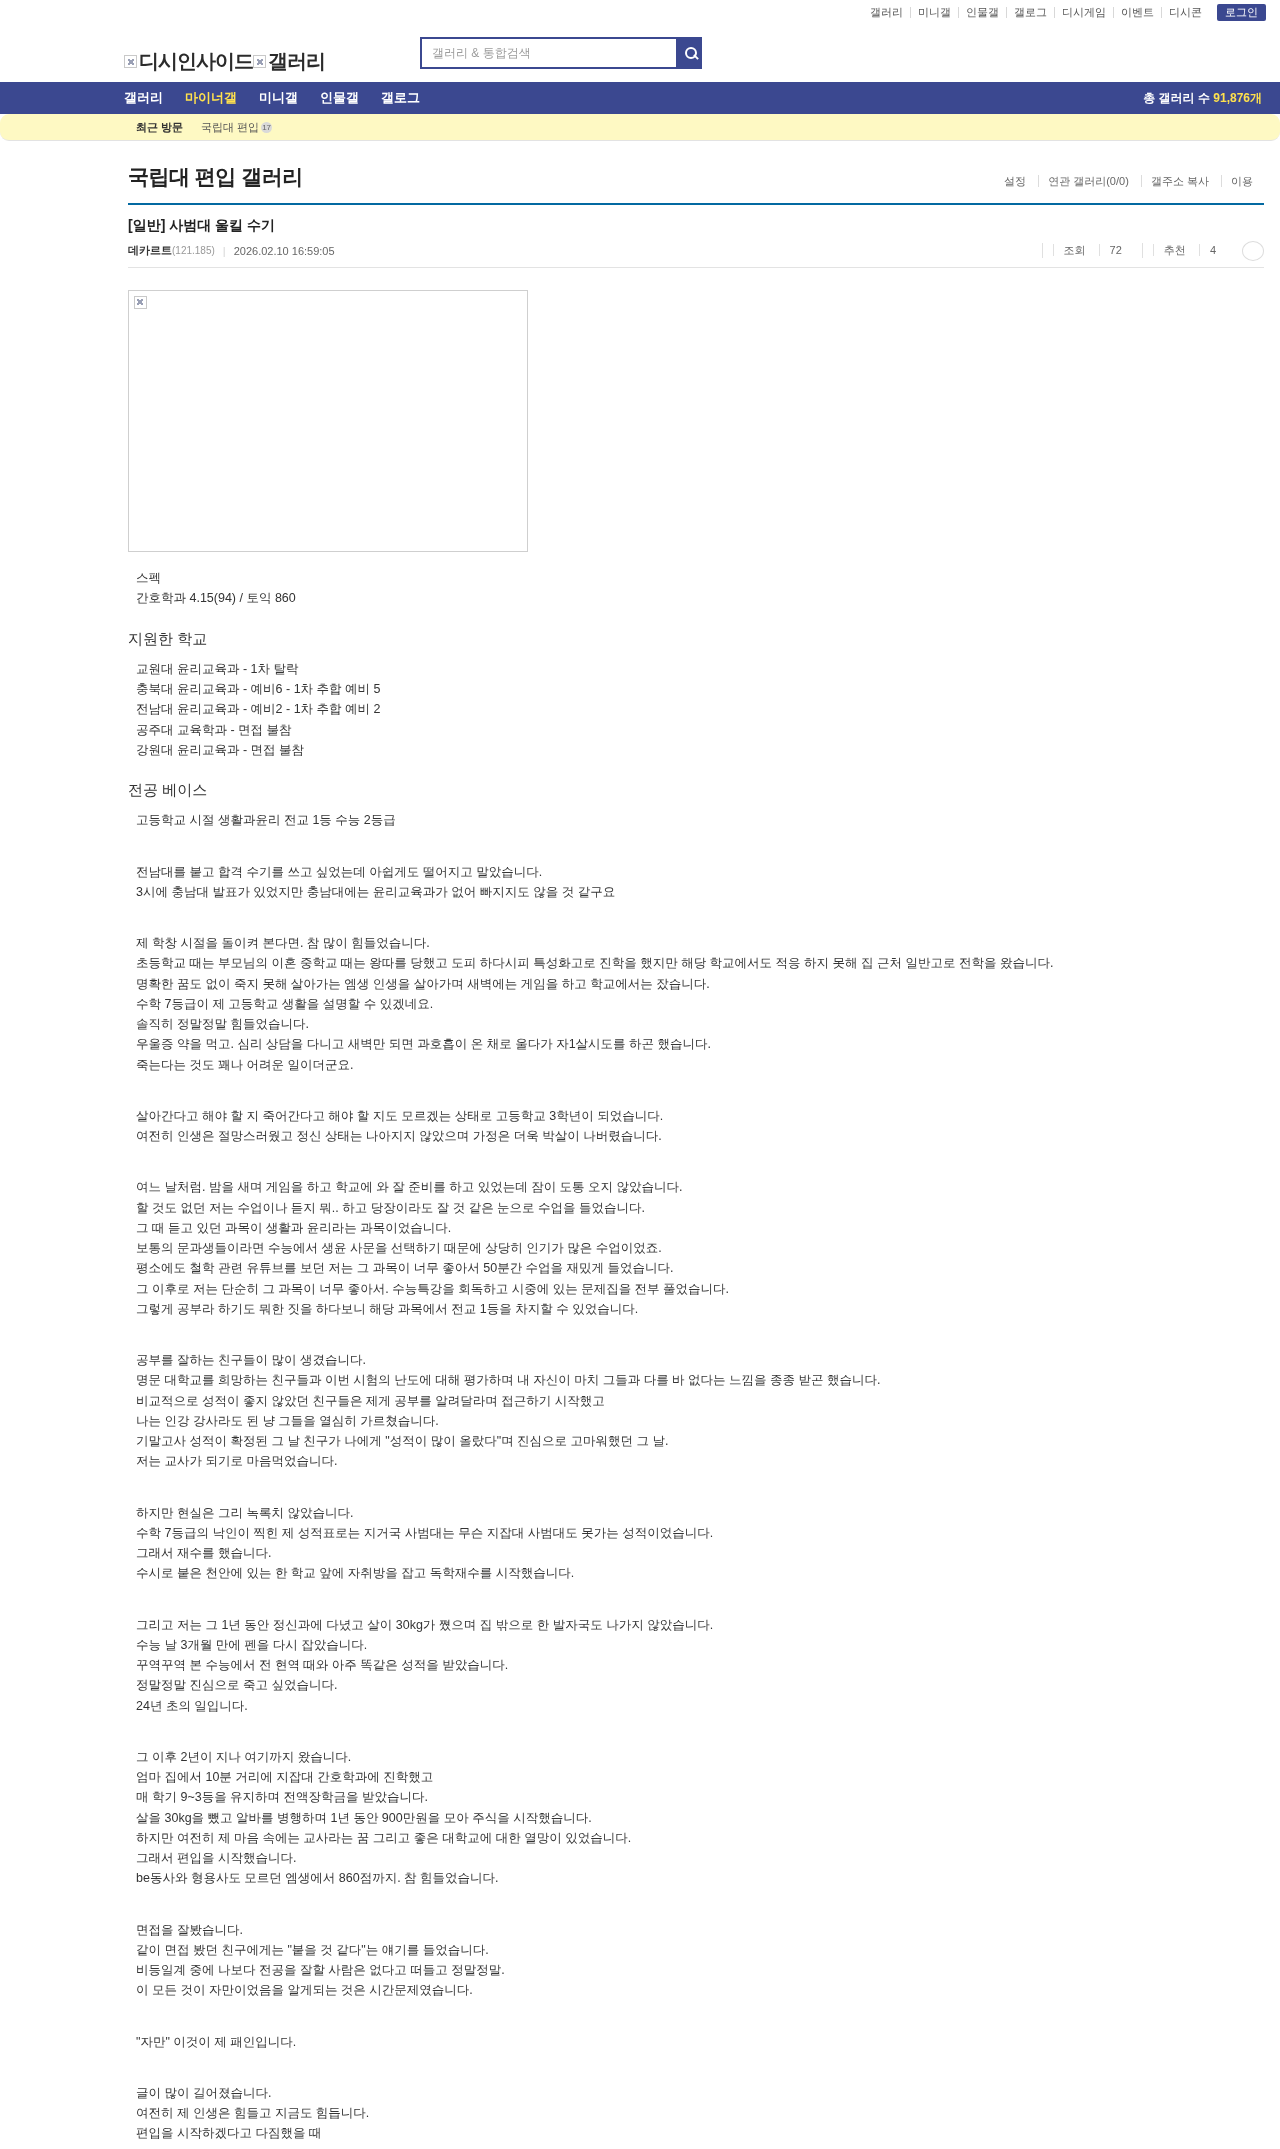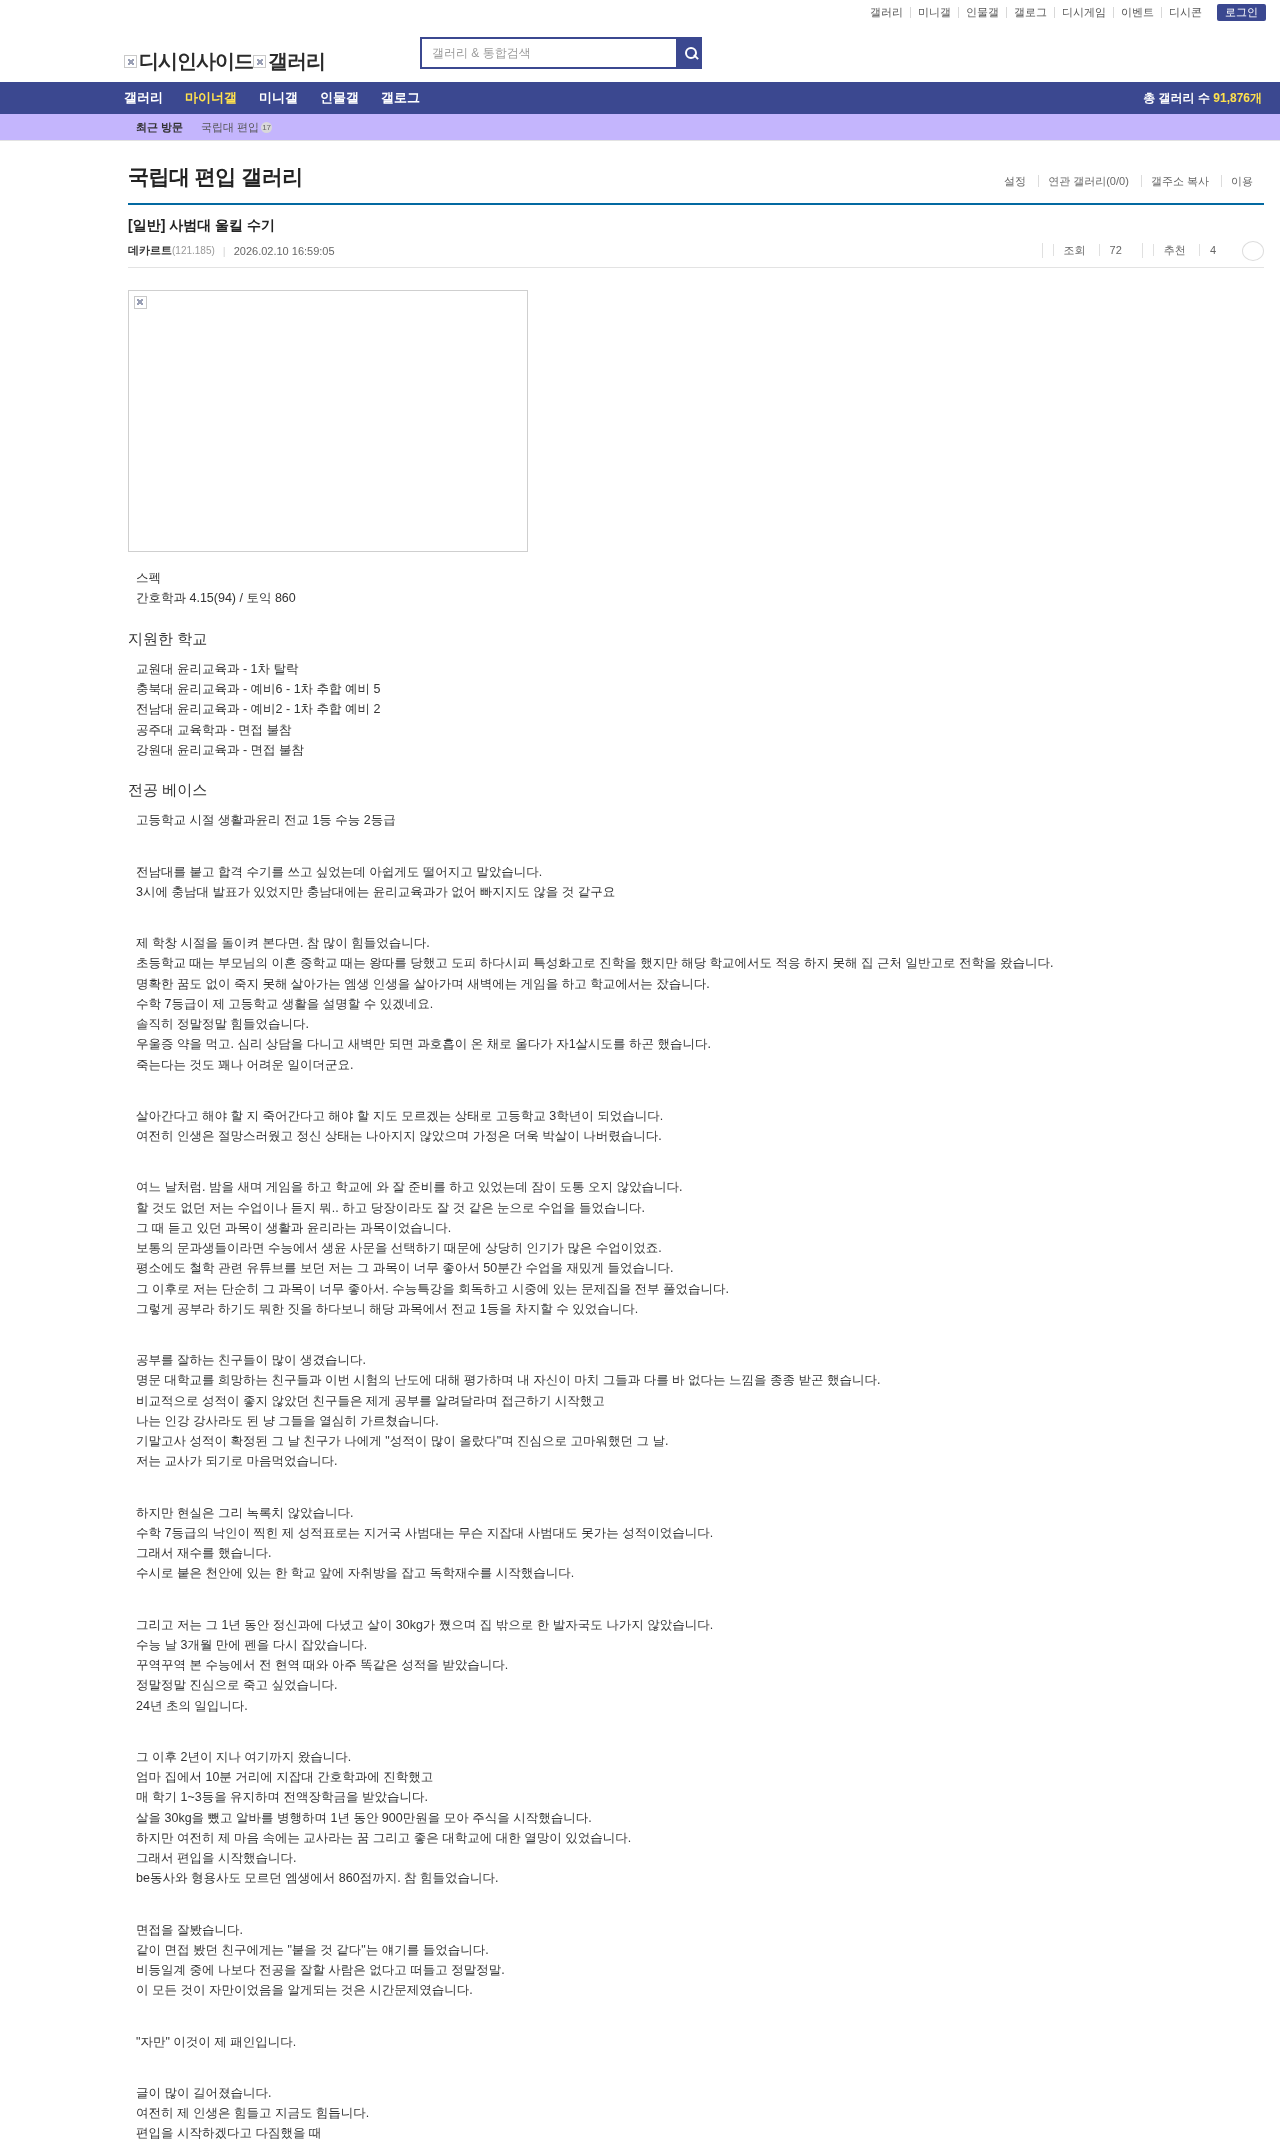--- a/index.html
+++ b/index.html
@@ -143,27 +143,28 @@
     right: 18px;
     font-size: 12px;
     font-weight: bold;
     color: #fff;
   }
   .nav .count b { color: #ffe14d; }
 
   
   .recent {
     height: 27px;
-    background: #c4b5fd;
+    background: #fef9c3;
     border-bottom: 1px solid #e3e3e3;
     display: flex;
     align-items: center;
     padding-left: 136px;
     font-size: 11px;
     color: #555;
+    border-radius: 9px;
   }
   .recent .label { font-weight: bold; color: #333; margin-right: 18px; }
   .recent .item { color: #555; }
   .recent .badge {
     display: inline-block;
     background: #d9d9d9;
     color: #666;
     border-radius: 50%;
     width: 11px; height: 11px;
     font-size: 8px;
@@ -435,21 +436,21 @@
         <span class="line">수능 날 3개월 만에 펜을 다시 잡았습니다.</span>
         <span class="line">꾸역꾸역 본 수능에서 전 현역 때와 아주 똑같은 성적을 받았습니다.</span>
         <span class="line">정말정말 진심으로 죽고 싶었습니다.</span>
         <span class="line">24년 초의 일입니다.</span>
       </div>
       <div class="blank"></div>
 
       <div class="para">
         <span class="line">그 이후 2년이 지나 여기까지 왔습니다.</span>
         <span class="line">엄마 집에서 10분 거리에 지잡대 간호학과에 진학했고</span>
-        <span class="line">매 학기 1~3등을 유지하며 전액장학금을 받았습니다.</span>
+        <span class="line">매 학기 9~3등을 유지하며 전액장학금을 받았습니다.</span>
         <span class="line">살을 30kg을 뺐고 알바를 병행하며 1년 동안 900만원을 모아 주식을 시작했습니다.</span>
         <span class="line">하지만 여전히 제 마음 속에는 교사라는 꿈 그리고 좋은 대학교에 대한 열망이 있었습니다.</span>
         <span class="line">그래서 편입을 시작했습니다.</span>
         <span class="line">be동사와 형용사도 모르던 엠생에서 860점까지. 참 힘들었습니다.</span>
       </div>
       <div class="blank"></div>
 
       <div class="para">
         <span class="line">면접을 잘봤습니다.</span>
         <span class="line">같이 면접 봤던 친구에게는 "붙을 것 같다"는 얘기를 들었습니다.</span>

